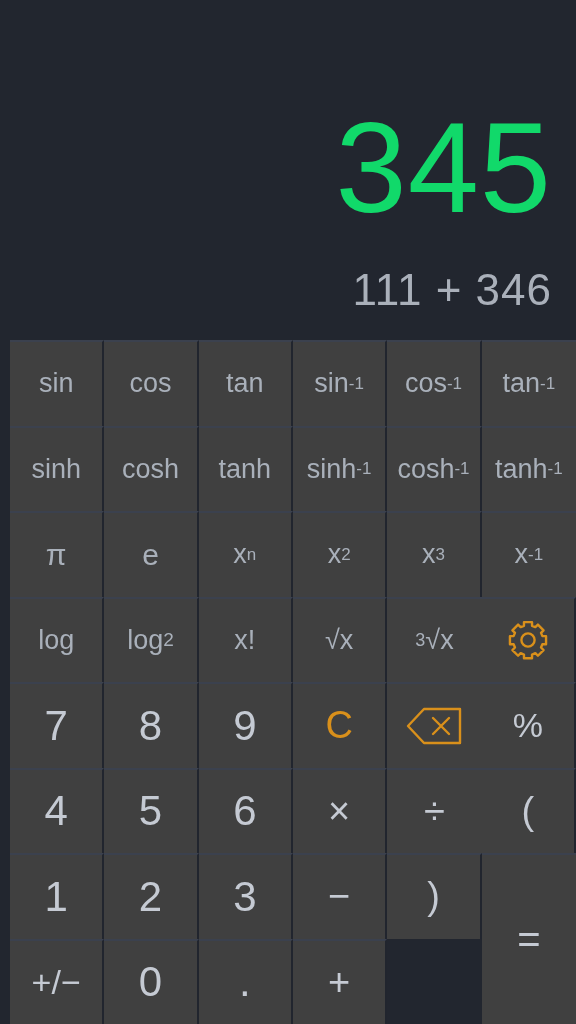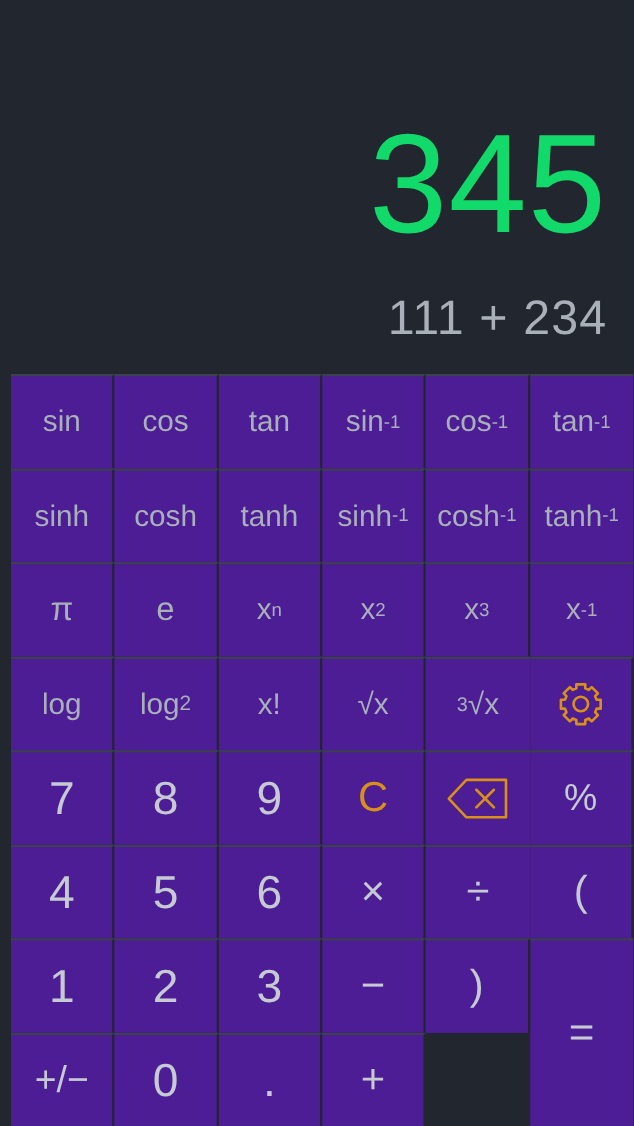--- a/index.html
+++ b/index.html
@@ -48,21 +48,21 @@
   .keypad {
     flex:1;
     display:grid;
     grid-template-columns:repeat(6, 1fr);
     grid-template-rows:repeat(8, 1fr);
     background:#22262f;
     gap:0;
   }
   .key {
     position:relative;
-    background:#4c1d95;
+    background:#404040;
     border-top:2px solid #3b414e;
     border-right:2px solid #21252e;
     display:flex;
     align-items:center;
     justify-content:center;
     color:#b9bfc9;
     font-weight:300;
     user-select:none;
   }
   .key.lastcol { border-right:none; }
@@ -89,21 +89,21 @@
   .gear-icon { width:44px; height:44px; display:block; }
   .bksp-icon { width:58px; height:40px; display:block; }
 </style>
 </head>
 <body>
 
 <div id="app">
 
   <div class="display">
     <div class="result">345</div>
-    <div class="equation">111 + 234</div>
+    <div class="equation">111 + 346</div>
   </div>
 
   <div class="keypad">
 
     <div class="key fn">sin</div>
     <div class="key fn">cos</div>
     <div class="key fn">tan</div>
     <div class="key fn">
         <span>sin</span>
         <sup>-1</sup>

